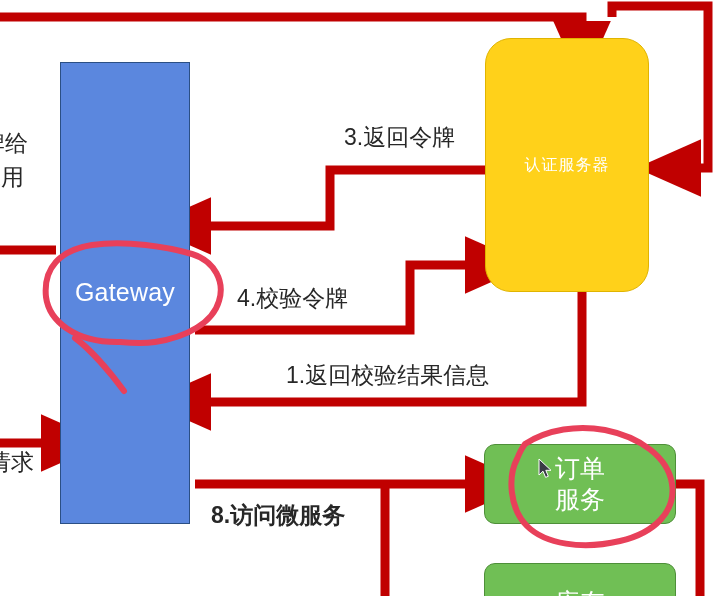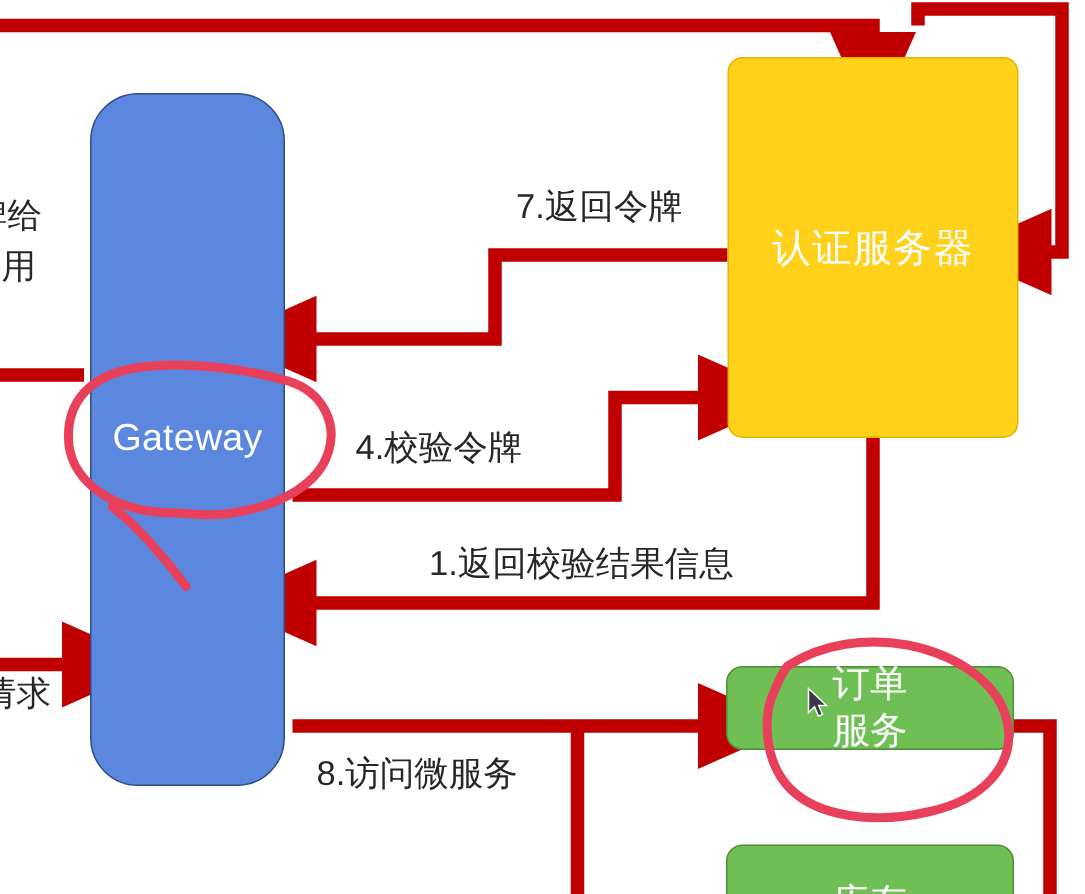--- a/index.html
+++ b/index.html
@@ -27,48 +27,47 @@
   
   .node {
     position: absolute;
     box-sizing: border-box;
     display: flex;
     align-items: center;
     justify-content: center;
     text-align: center;
     color: #ffffff;
     line-height: 1.25;
-    border-radius: 32px;
   }
   .node-gateway {
     left: 60px;
     top: 62px;
     width: 130px;
     height: 462px;
     background: #5b87de;
     border: 1px solid #2b4f84;
     font-size: 25px;
     letter-spacing: 0.2px;
   }
   .node-auth {
     left: 485px;
     top: 38px;
-    width: 194px;
+    width: 164px;
     height: 254px;
     background: #ffd11a;
     border: 1px solid #e0b400;
-    border-radius: 10px;
-    font-size: 26px;
+    border-radius: 26px;
+    font-size: 16px;
     letter-spacing: 1px;
   }
   .node-order {
     left: 484px;
     top: 444px;
     width: 192px;
-    height: 56px;
+    height: 80px;
     background: #70bf55;
     border: 1px solid #4e8f39;
     border-radius: 11px;
     font-size: 25px;
   }
   .node-stock {
     left: 484px;
     top: 563px;
     width: 192px;
     height: 80px;
@@ -84,21 +83,21 @@
   .edge-label {
     position: absolute;
     color: #272727;
     font-size: 23px;
     white-space: nowrap;
     font-family: "Liberation Sans", "DejaVu Sans", sans-serif;
   }
   .lbl-3   { left: 344px; top: 122px; }
   .lbl-6   { left: 237px; top: 283px; }
   .lbl-7   { left: 286px; top: 360px; }
-  .lbl-8   { left: 211px; top: 500px; }
+  .lbl-8   { left: 211px; top: 500px; font-weight: bold; }
   .lbl-left-1 { left: -18px; top: 128px; }
   .lbl-left-2 { left: -22px; top: 162px; }
   .lbl-left-3 { left: -12px; top: 447px; }
   
   .cursor {
     position: absolute;
     left: 538px;
     top: 458px;
     width: 16px;
     height: 22px;
@@ -150,21 +149,21 @@
 
   <div class="node node-order">
     <span class="node-label-multi">订单
 服务</span>
   </div>
 
   <div class="node node-stock">
     <span class="node-label-multi">库存</span>
   </div>
 
-  <div class="edge-label lbl-3">7.返回令牌</div>
+  <div class="edge-label lbl-3">3.返回令牌</div>
   <div class="edge-label lbl-6">4.校验令牌</div>
   <div class="edge-label lbl-7">1.返回校验结果信息</div>
   <div class="edge-label lbl-8">8.访问微服务</div>
 
   <div class="edge-label lbl-left-1">牌给</div>
   <div class="edge-label lbl-left-2">应用</div>
   <div class="edge-label lbl-left-3">请求</div>
 
   <svg class="layer" viewBox="0 0 723 596" width="723" height="596" xmlns="http://www.w3.org/2000/svg">
     <g fill="none" stroke="#e8405a" stroke-width="6" stroke-linecap="round" stroke-linejoin="round">

